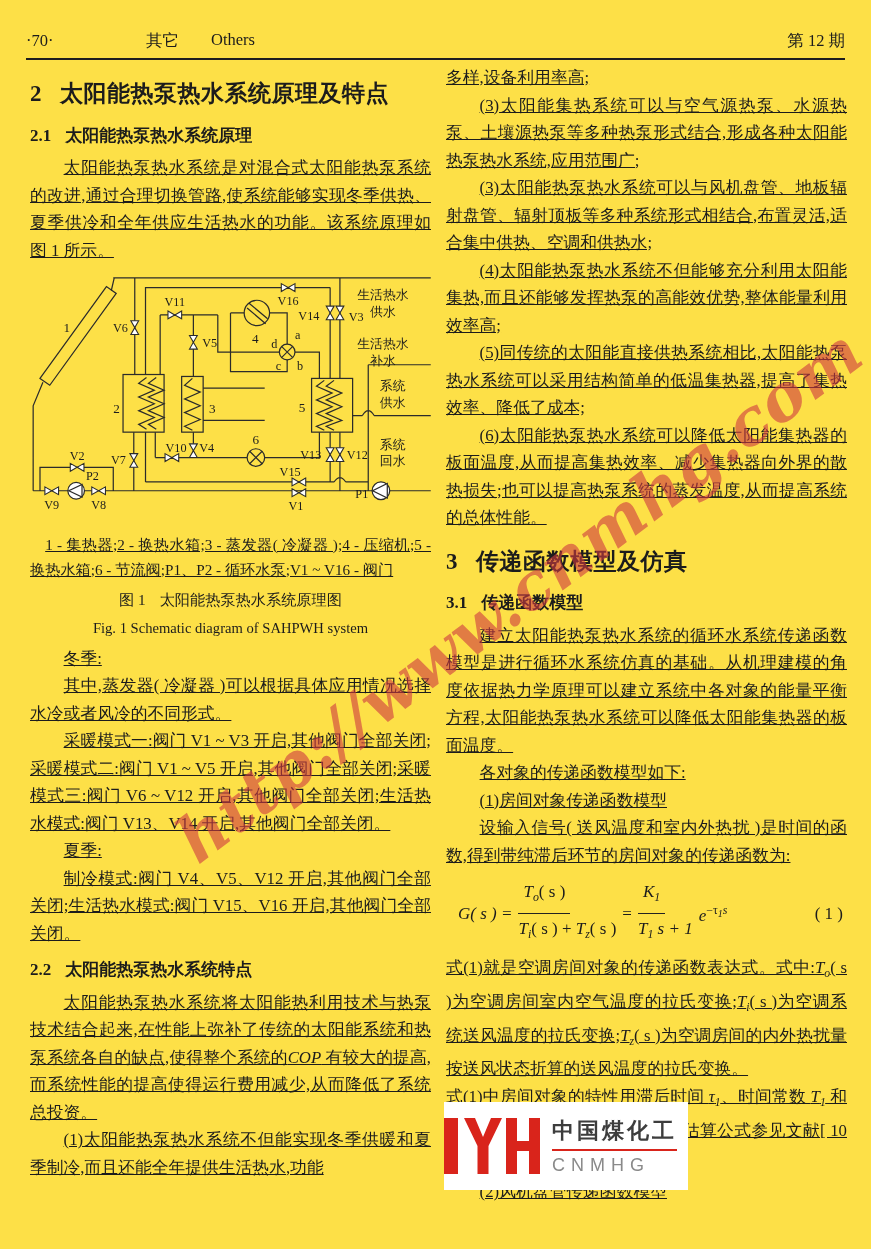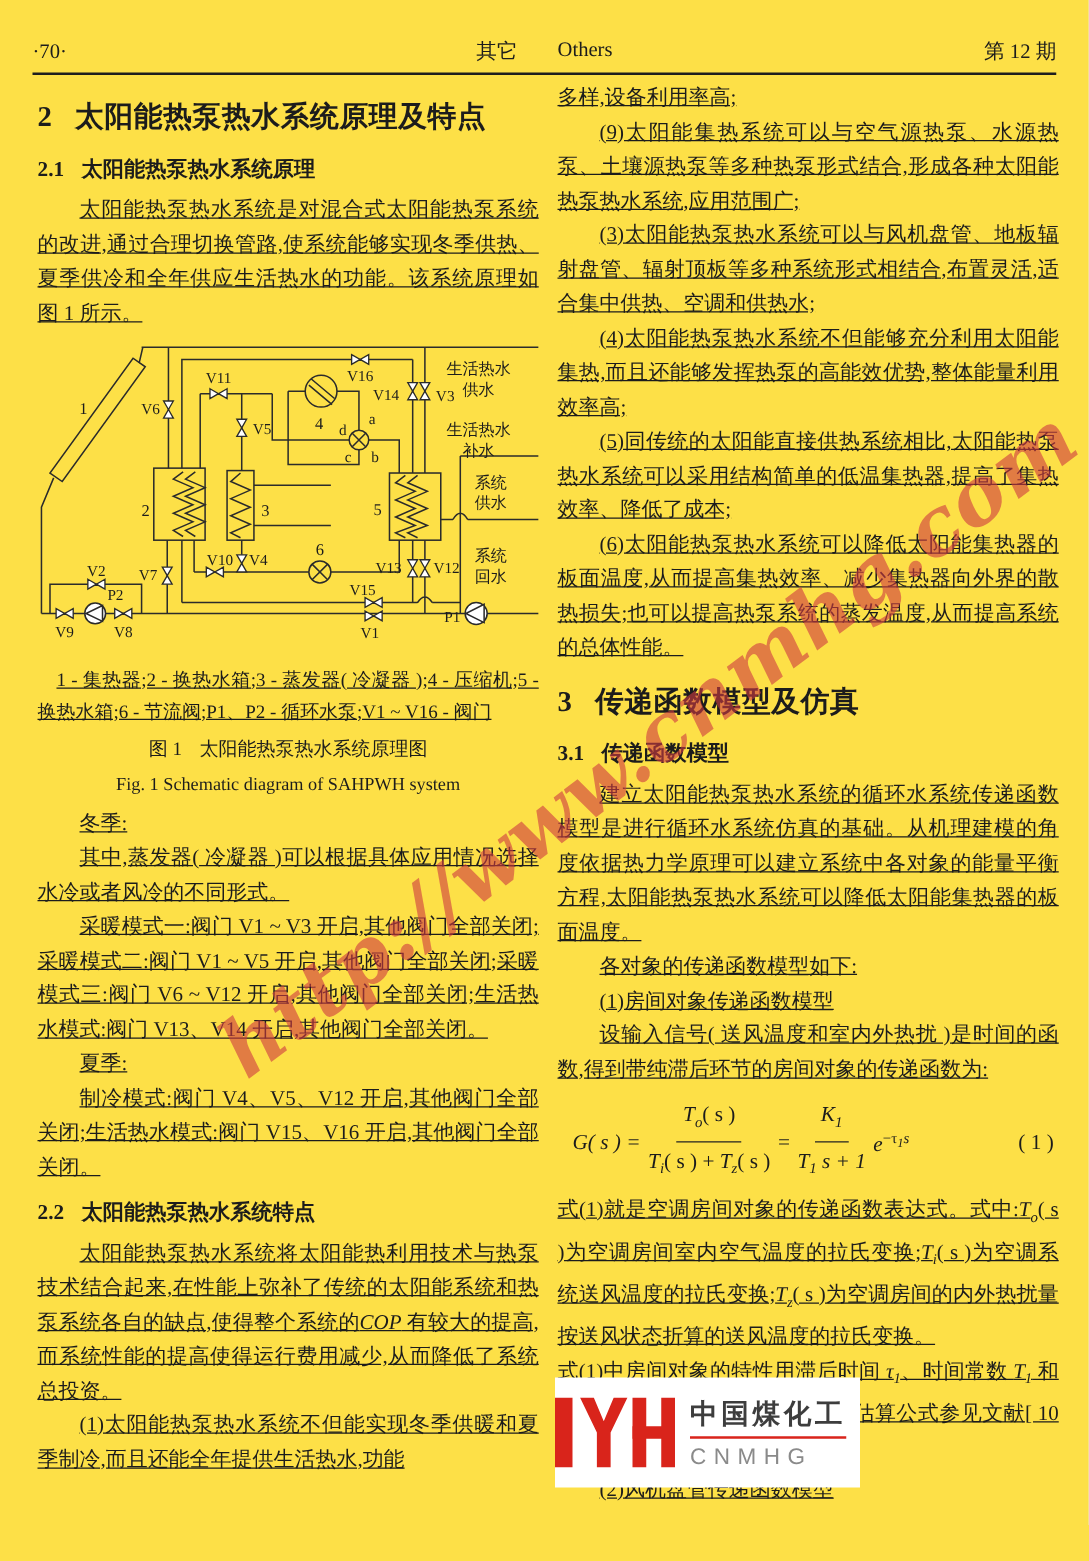--- a/index.html
+++ b/index.html
@@ -1,21 +1,21 @@
 <!DOCTYPE html>
 <html><head>
 <meta charset="utf-8">
 <style>
   html,body{margin:0;padding:0;background:#e9e9e9;}
   .page{position:relative;width:871px;height:1249px;background:#fde047;overflow:hidden;
         font-family:"Liberation Serif","DejaVu Serif",serif;color:#1c1c1c;}
   
   .pg-header{display:flex;align-items:baseline;padding:30px 26px 6px 26px;font-size:16.5px;}
   .pg-header .hl{width:120px;}
-  .pg-header .hc{flex:1;text-align:center;display:flex;justify-content:center;gap:32px;}
+  .pg-header .hc{flex:1;text-align:center;display:flex;gap:32px;}
   .pg-header .hr{width:120px;text-align:right;}
   .rule{margin:0 26px;border-bottom:2.2px solid #1e1e1e;}
   
   .col{position:absolute;top:64px;width:401px;font-size:16.8px;line-height:27.5px;}
   .col-left{left:30px;}
   .col-right{left:446px;}
   .col p{margin:0;text-align:justify;text-decoration:underline;}
   .indent{text-indent:2em;}
   h1.sec{font-size:23px;font-weight:700;margin:16px 0 14px 0;letter-spacing:.5px;
          font-family:"Liberation Serif","DejaVu Serif",serif;}
@@ -32,21 +32,21 @@
   svg text{fill:#1c1c1c;}
   .dlbl{font:12.5px "Liberation Serif","DejaVu Serif",serif;}
   .dlbl.cn{font-size:13.2px;}
   .dlbl.num{font-size:13.5px;}
   
   .equation{display:flex;align-items:center;font-size:17px;margin:9px 0 5px 0;padding-left:12px;}
   .equation i, .it{font-style:italic;}
   sub{font-size:70%;font-style:italic;}
   sup{font-size:70%;}
   sup sub{font-size:85%;}
-  .frac{display:inline-flex;flex-direction:column;align-items:center;margin:0 6px;}
+  .frac{display:inline-flex;flex-direction:column;align-items:flex-start;margin:0 6px;}
   .frac .fnum{border-bottom:1.3px solid #222;padding:0 5px 1px 5px;}
   .frac .fden{padding-top:1px;}
   .eq-num{margin-left:auto;padding-right:4px;}
   
   .watermark{position:absolute;left:105px;top:572px;width:790px;text-align:center;
      transform:rotate(-37deg);pointer-events:none;z-index:4;
      font-family:"DejaVu Serif","Liberation Serif",serif;font-style:italic;font-weight:700;
      font-size:64px;letter-spacing:1px;opacity:.60;}
   
   .logo{position:absolute;left:444px;top:1102px;width:244px;height:88px;background:#fff;
@@ -195,21 +195,21 @@
     <p class="indent">采暖模式一:阀门 V1 ~ V3 开启,其他阀门全部关闭;采暖模式二:阀门 V1 ~ V5 开启,其他阀门全部关闭;采暖模式三:阀门 V6 ~ V12 开启,其他阀门全部关闭;生活热水模式:阀门 V13、V14 开启,其他阀门全部关闭。</p>
     <p class="indent">夏季:</p>
     <p class="indent">制冷模式:阀门 V4、V5、V12 开启,其他阀门全部关闭;生活热水模式:阀门 V15、V16 开启,其他阀门全部关闭。</p>
     <h2 class="sub"><span class="no">2.2</span><span>太阳能热泵热水系统特点</span></h2>
     <p class="indent">太阳能热泵热水系统将太阳能热利用技术与热泵技术结合起来,在性能上弥补了传统的太阳能系统和热泵系统各自的缺点,使得整个系统的<i>COP</i> 有较大的提高,而系统性能的提高使得运行费用减少,从而降低了系统总投资。</p>
     <p class="indent">(1)太阳能热泵热水系统不但能实现冬季供暖和夏季制冷,而且还能全年提供生活热水,功能</p>
   </div>
 
   <div class="col col-right">
     <p>多样,设备利用率高;</p>
-    <p class="indent">(9)太阳能集热系统可以与空气源热泵、水源热泵、土壤源热泵等多种热泵形式结合,形成各种太阳能热泵热水系统,应用范围广;</p>
+    <p class="indent">(3)太阳能集热系统可以与空气源热泵、水源热泵、土壤源热泵等多种热泵形式结合,形成各种太阳能热泵热水系统,应用范围广;</p>
     <p class="indent">(3)太阳能热泵热水系统可以与风机盘管、地板辐射盘管、辐射顶板等多种系统形式相结合,布置灵活,适合集中供热、空调和供热水;</p>
     <p class="indent">(4)太阳能热泵热水系统不但能够充分利用太阳能集热,而且还能够发挥热泵的高能效优势,整体能量利用效率高;</p>
     <p class="indent">(5)同传统的太阳能直接供热系统相比,太阳能热泵热水系统可以采用结构简单的低温集热器,提高了集热效率、降低了成本;</p>
     <p class="indent">(6)太阳能热泵热水系统可以降低太阳能集热器的板面温度,从而提高集热效率、减少集热器向外界的散热损失;也可以提高热泵系统的蒸发温度,从而提高系统的总体性能。</p>
     <h1 class="sec"><span class="no">3</span><span>传递函数模型及仿真</span></h1>
     <h2 class="sub"><span class="no">3.1</span><span>传递函数模型</span></h2>
     <p class="indent">建立太阳能热泵热水系统的循环水系统传递函数模型是进行循环水系统仿真的基础。从机理建模的角度依据热力学原理可以建立系统中各对象的能量平衡方程,太阳能热泵热水系统可以降低太阳能集热器的板面温度。</p>
     <p class="indent">各对象的传递函数模型如下:</p>
     <p class="indent">(1)房间对象传递函数模型</p>
     <p class="indent">设输入信号( 送风温度和室内外热扰 )是时间的函数,得到带纯滞后环节的房间对象的传递函数为:</p>

